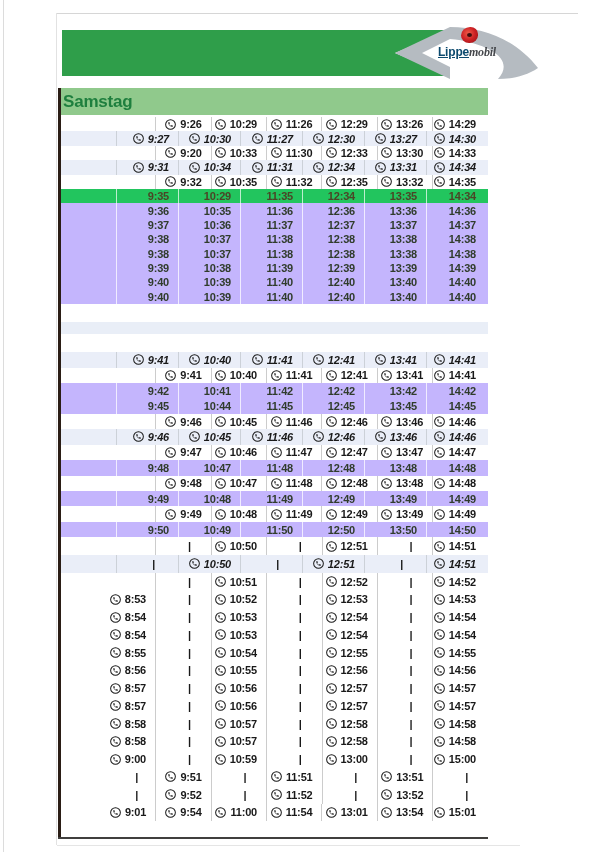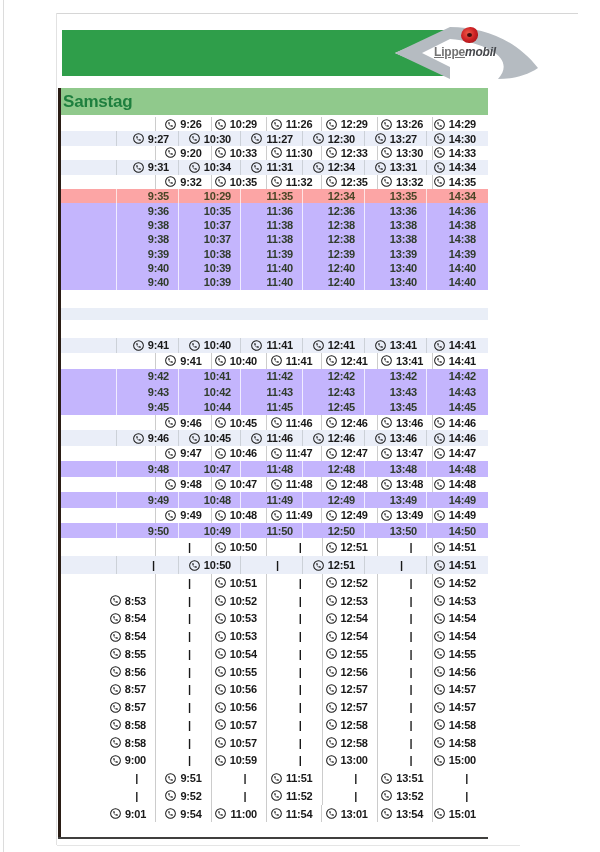--- a/index.html
+++ b/index.html
@@ -24,42 +24,42 @@
     border-radius:55% 45% 50% 48%;
     background:radial-gradient(circle at 42% 40%,#ef5a47 0%,#cc2024 50%,#8d1114 100%);
   }
   .flower::after{
     content:"";position:absolute;left:6px;top:6px;width:5px;height:4px;border-radius:50%;background:#3f0d0d;
   }
   .logo{
     position:absolute;left:408px;top:45px;width:88px;z-index:3;text-align:right;
     font-size:12px;font-weight:bold;white-space:nowrap;letter-spacing:-0.2px;
   }
-  .logo .l-red{color:#737373;text-decoration:underline;}
-  .logo .l-gray{color:#46484c;font-style:italic;}
+  .logo .l-red{color:#0c4a6e;text-decoration:underline;}
+  .logo .l-gray{color:#46484c;font-style:italic;font-family:Liberation Serif, serif;}
 
   
   .day-bar{
     position:absolute;left:61px;top:88px;width:427px;height:27px;background:#90c98c;
     line-height:27px;padding-left:2px;box-sizing:border-box;
     font-size:17px;font-weight:bold;color:#1e7f3e;letter-spacing:-0.2px;
   }
   .table-left-border{position:absolute;left:58px;top:88px;width:3px;height:751px;background:#2a1d15;}
   .table-bottom-border{position:absolute;left:58px;top:837px;width:430px;height:2px;background:#403f3d;}
 
   
   .timetable{position:absolute;left:61px;top:117px;width:427px;}
   .row{display:flex;}
   .sec-0 .row{height:14.4px;}
   .sec-1 .row{height:15.45px;}
   .sec-2 .row{height:17.75px;}
   .row.w{background:#ffffff;padding-left:45px;}
-  .row.t{background:#eaeef8;}
+  .row.t{background:#eaeef8;font-style:italic;}
   .row.g{background:#c4b5fd;}
-  .row.y{background:#fca5a5;justify-content:center;}
+  .row.y{background:#22c55e;justify-content:center;}
   .gap{height:48px;position:relative;background:#ffffff;}
   .gap .tintband{position:absolute;left:0;top:18px;width:100%;height:12px;background:#e9eef7;}
 
   .cell{
     box-sizing:border-box;display:flex;align-items:center;justify-content:flex-end;
     padding-right:9px;font-size:11px;font-weight:bold;letter-spacing:-0.2px;
     color:#191919;border-right:1px solid #cccccc;
   }
   .row.g .cell{color:#303c2c;border-right-color:rgba(255,255,255,0.75);}
   .row.y .cell{color:#4a4526;border-right-color:rgba(255,255,255,0.7);}
@@ -479,20 +479,41 @@
         <div class="cell c5">
           <span>13:36</span>
         </div>
         <div class="cell c6">
           <span>14:36</span>
         </div>
       </div>
       <div class="row g">
         <div class="cell c0"></div>
         <div class="cell c1">
+          <span>9:37</span>
+        </div>
+        <div class="cell c2">
+          <span>10:36</span>
+        </div>
+        <div class="cell c3">
+          <span>11:37</span>
+        </div>
+        <div class="cell c4">
+          <span>12:37</span>
+        </div>
+        <div class="cell c5">
+          <span>13:37</span>
+        </div>
+        <div class="cell c6">
+          <span>14:37</span>
+        </div>
+      </div>
+      <div class="row g">
+        <div class="cell c0"></div>
+        <div class="cell c1">
           <span>9:38</span>
         </div>
         <div class="cell c2">
           <span>10:37</span>
         </div>
         <div class="cell c3">
           <span>11:38</span>
         </div>
         <div class="cell c4">
           <span>12:38</span>
@@ -748,41 +769,20 @@
         <div class="cell c5">
           <span>13:42</span>
         </div>
         <div class="cell c6">
           <span>14:42</span>
         </div>
       </div>
       <div class="row g">
         <div class="cell c0"></div>
         <div class="cell c1">
-          <span>9:43</span>
-        </div>
-        <div class="cell c2">
-          <span>10:42</span>
-        </div>
-        <div class="cell c3">
-          <span>11:43</span>
-        </div>
-        <div class="cell c4">
-          <span>12:43</span>
-        </div>
-        <div class="cell c5">
-          <span>13:43</span>
-        </div>
-        <div class="cell c6">
-          <span>14:43</span>
-        </div>
-      </div>
-      <div class="row g">
-        <div class="cell c0"></div>
-        <div class="cell c1">
           <span>9:45</span>
         </div>
         <div class="cell c2">
           <span>10:44</span>
         </div>
         <div class="cell c3">
           <span>11:45</span>
         </div>
         <div class="cell c4">
           <span>12:45</span>

